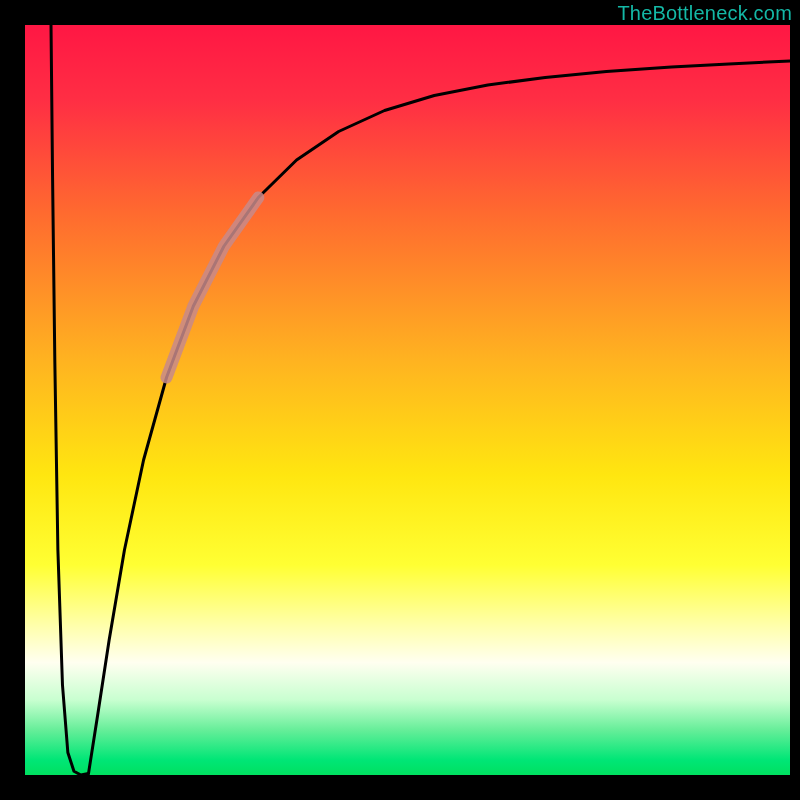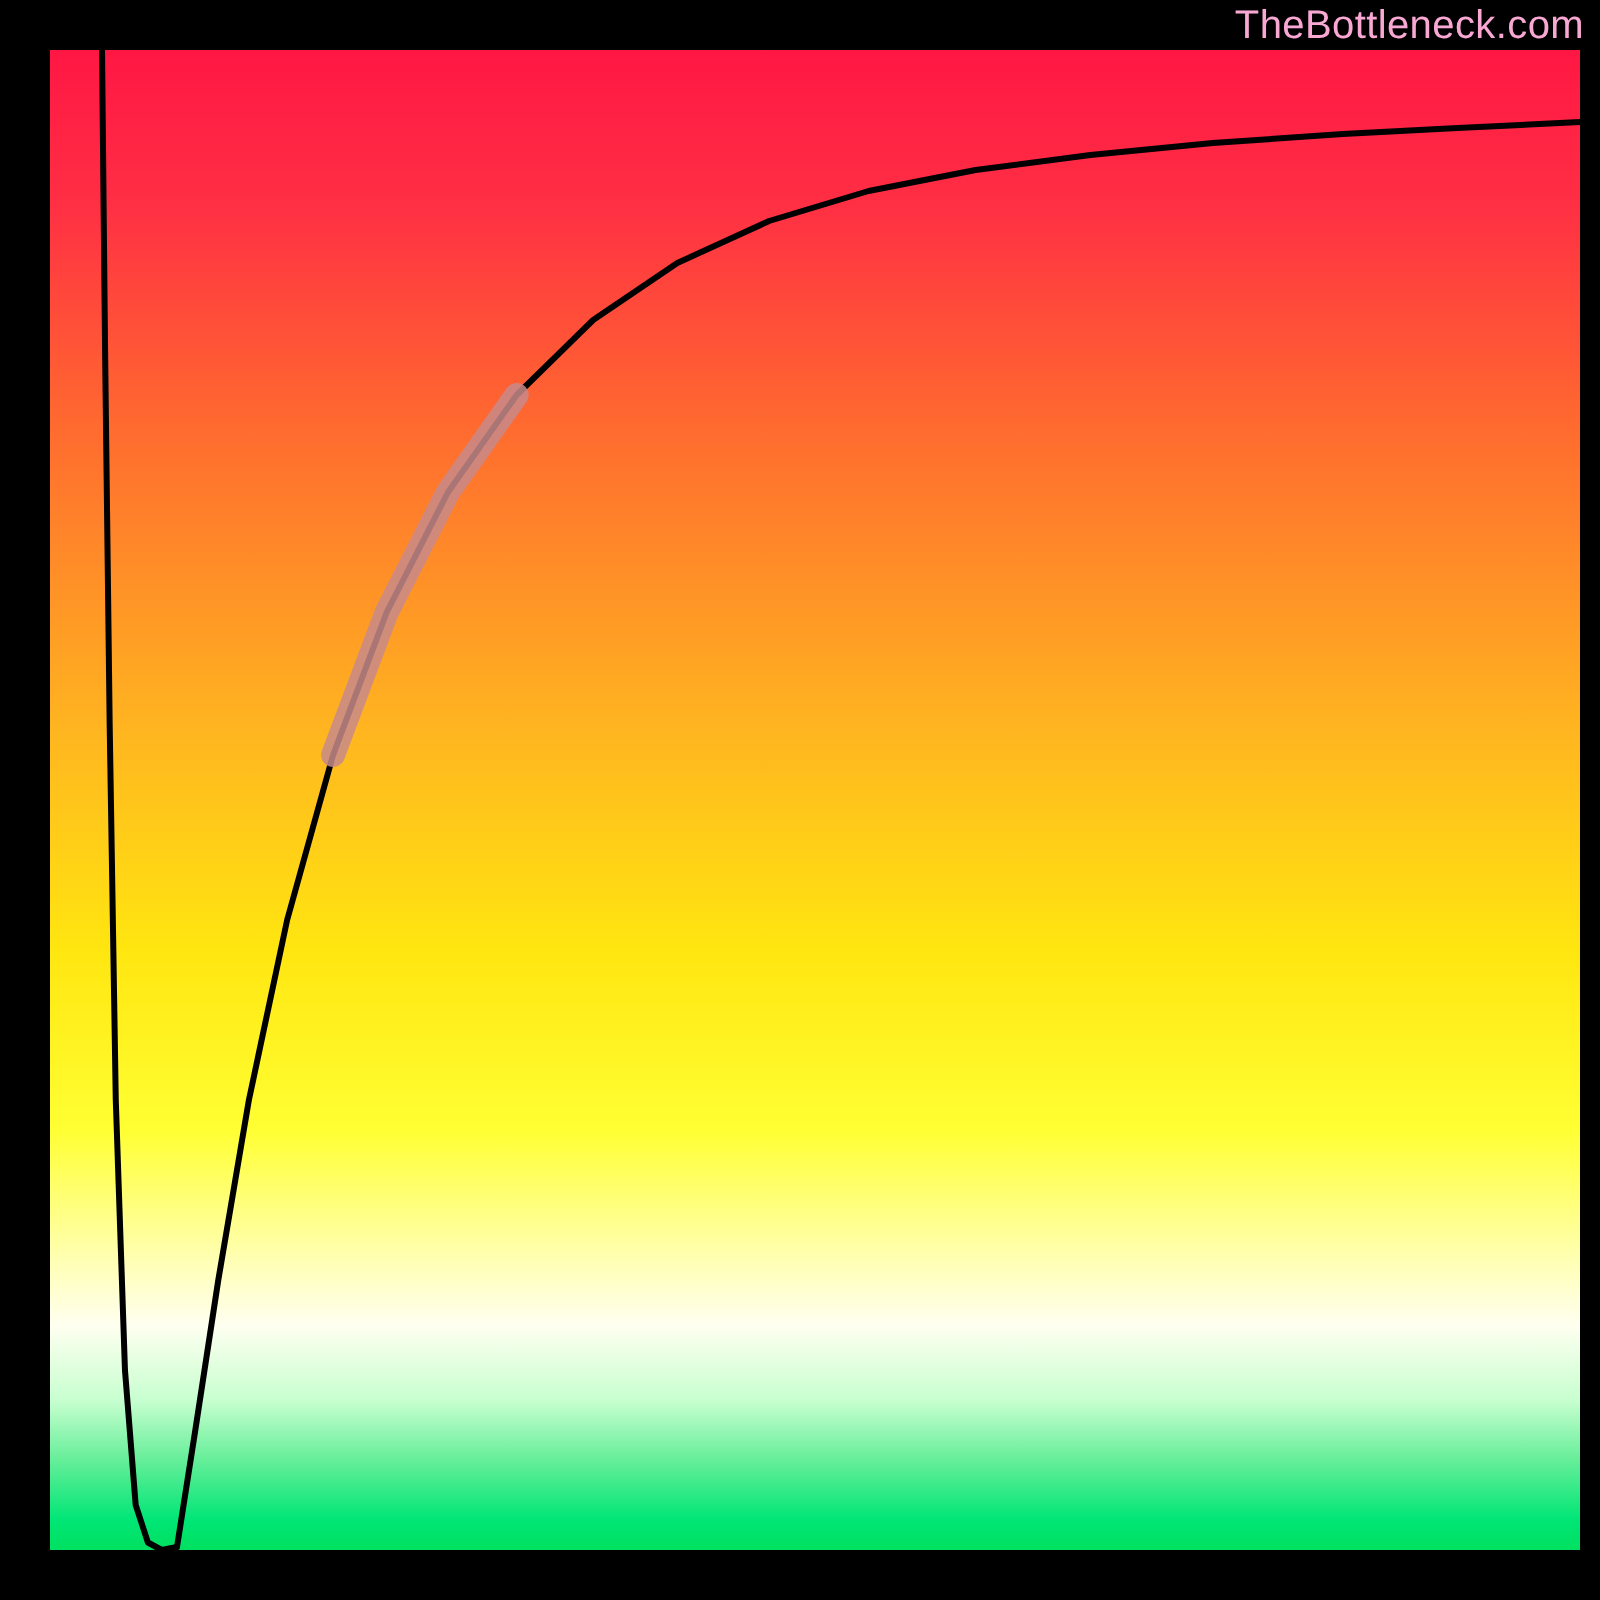--- a/index.html
+++ b/index.html
@@ -15,21 +15,21 @@
     position: absolute;
     top: 0;
     left: 0;
     width: 800px;
     height: 800px;
   }
   .watermark {
     position: absolute;
     top: 2px;
     right: 8px;
-    color: #f9a8d4;
+    color: #14b8a6;
     font-size: 20px;
     font-weight: 500;
     letter-spacing: 0.2px;
     z-index: 10;
     user-select: none;
   }
   svg { display: block; }
 </style>
 </head>
 <body>

